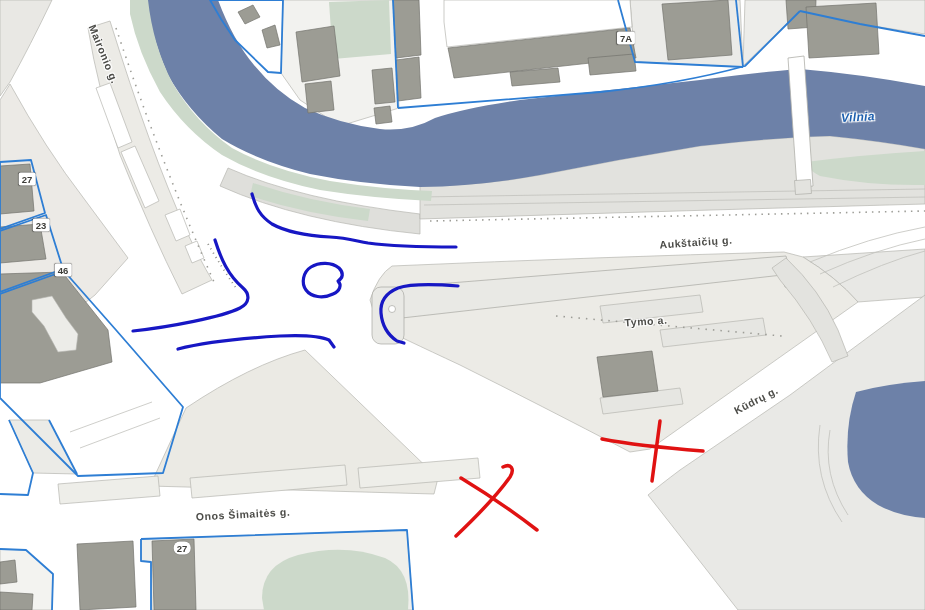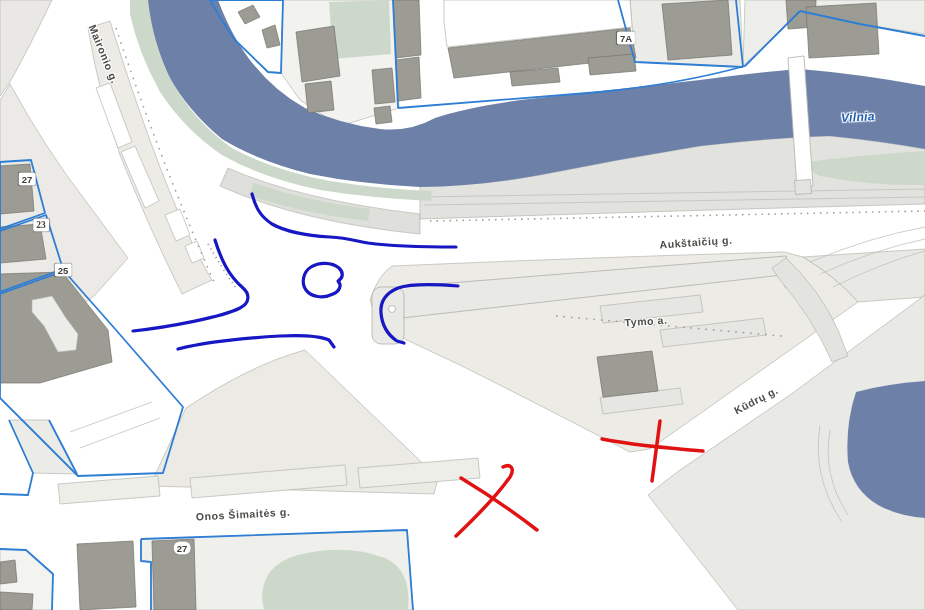--- a/index.html
+++ b/index.html
@@ -168,17 +168,17 @@
 </svg>
 
   <div class="lbl" style="left:104px;top:54px;transform:translate(-50%,-50%) rotate(68deg);">Maironio g.</div>
   <div class="lbl" style="left:696px;top:242px;transform:translate(-50%,-50%) rotate(-4deg);">Aukštaičių g.</div>
   <div class="lbl" style="left:646px;top:321px;transform:translate(-50%,-50%) rotate(-4deg);">Tymo a.</div>
   <div class="lbl" style="left:756px;top:400px;transform:translate(-50%,-50%) rotate(-27deg);">Kūdrų g.</div>
   <div class="lbl" style="left:243px;top:514px;transform:translate(-50%,-50%) rotate(-3deg);">Onos Šimaitės g.</div>
   <div class="lbl water-lbl" style="left:858px;top:117px;transform:translate(-50%,-50%) rotate(-3deg);">Vilnia</div>
 
   <div class="num" style="left:27px;top:179px;">27</div>
-  <div class="num" style="left:41px;top:225px;font-family:Liberation Serif, serif;">23</div>
-  <div class="num" style="left:63px;top:270px;">25</div>
+  <div class="num" style="left:41px;top:225px;">23</div>
+  <div class="num" style="left:63px;top:270px;">46</div>
   <div class="num" style="left:182px;top:548px;border-radius:6px;">27</div>
   <div class="num" style="left:626px;top:38px;">7A</div>
 </div>
 
 </body></html>

